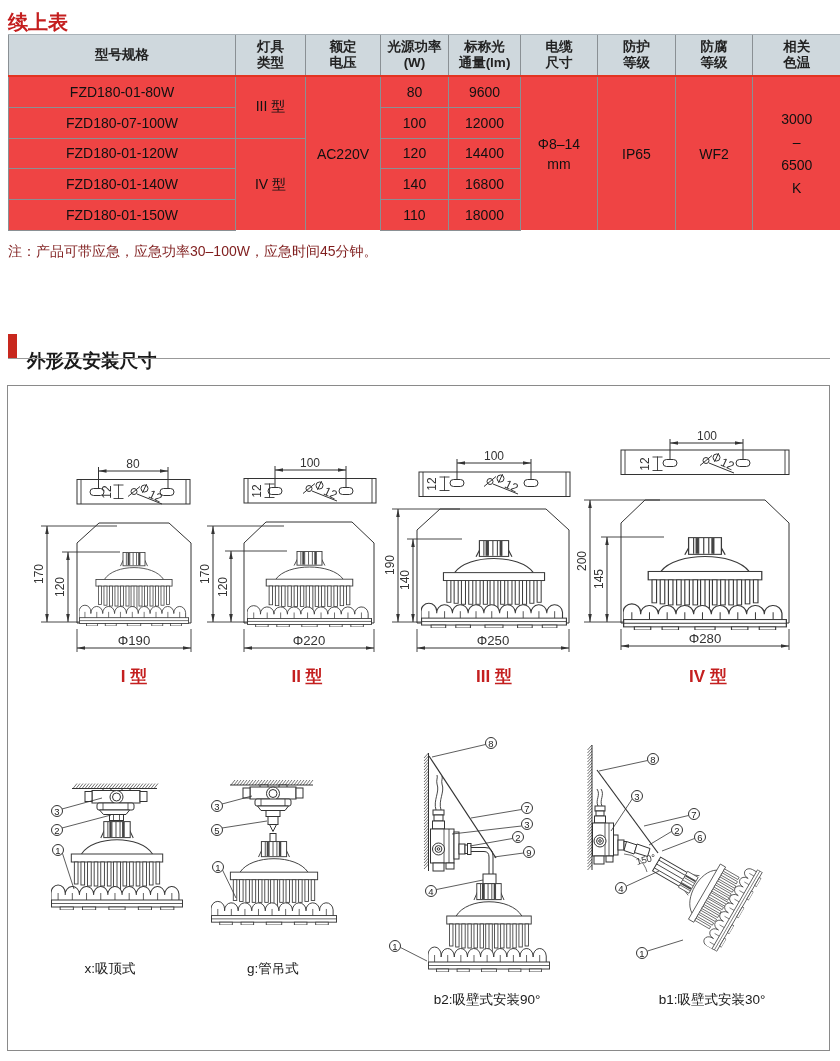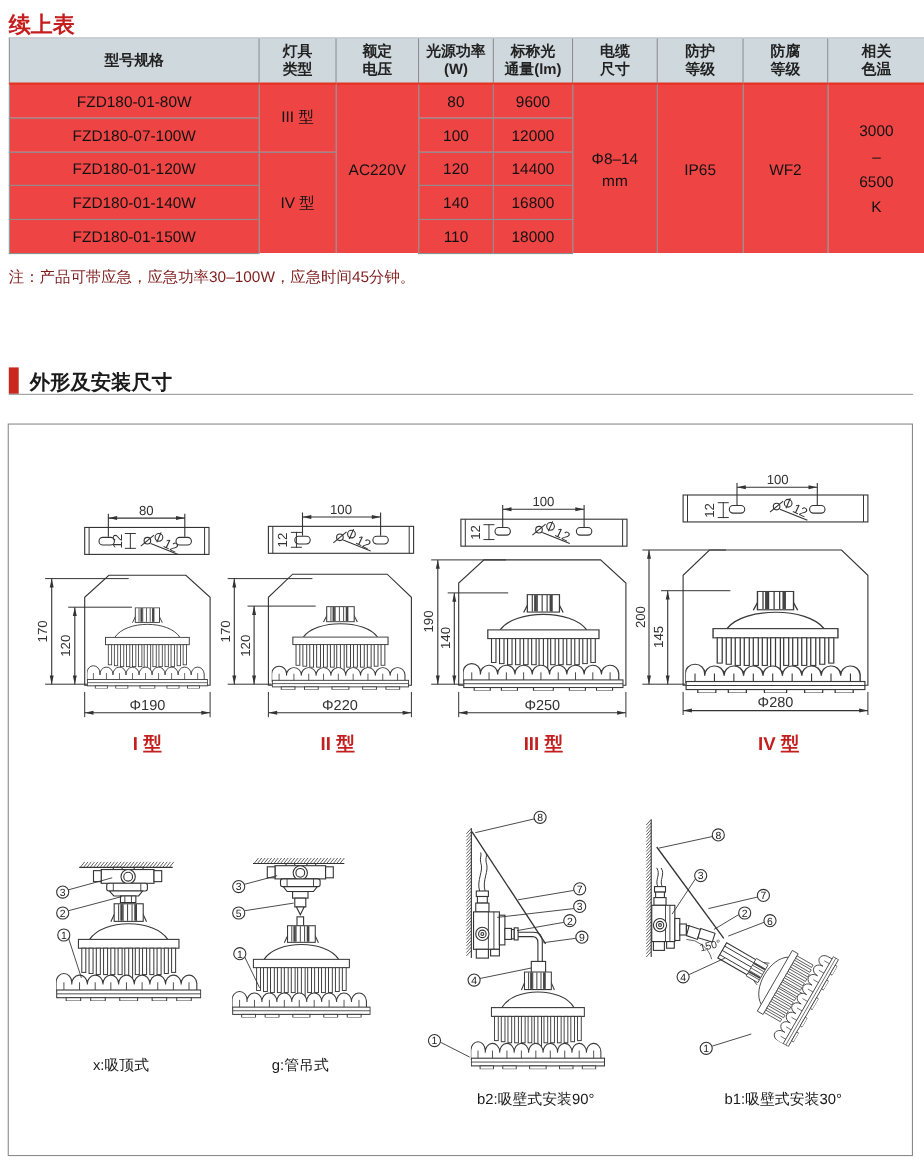--- a/index.html
+++ b/index.html
@@ -9,21 +9,21 @@
   table.spec{position:absolute;left:8px;top:34px;width:832px;border-collapse:collapse;table-layout:fixed;}
   table.spec th{background:#cfd8dd;font-size:13.5px;font-weight:bold;color:#222;
        border-left:1px solid #8a9094;border-top:1px solid #a9b2b8;border-bottom:2px solid #e23422;
        height:40px;padding:0;text-align:center;line-height:16px;}
   table.spec td{background:#ef4444;font-size:14px;color:#111;text-align:center;
        border-left:1px solid #8a9094;padding:0;height:29.8px;}
   table.spec td.rb{border-bottom:1px solid #8a9094;}
   table.spec tr.last td{border-bottom:1px solid #8a9094;margin-top:23px;}
   .note{position:absolute;left:8px;top:243px;color:#7f1d1d;font-size:14px;}
   .secbar{position:absolute;left:8px;top:334px;width:9px;height:24px;background:#c8281e;}
-  .sectitle{position:absolute;left:27px;top:335px;font-size:18.5px;font-weight:bold;color:#1a1a1a;}
+  .sectitle{position:absolute;left:27px;top:348px;font-size:18.5px;font-weight:bold;color:#1a1a1a;}
   .secline{position:absolute;left:8px;top:358px;width:822px;height:0;border-top:1px solid #999;}
   .panel{position:absolute;left:7px;top:385px;width:821px;height:664px;border:1px solid #8a8a8a;}
   svg.draw{position:absolute;left:0;top:0;}
   text{font-family:"Liberation Sans",sans-serif;}
 </style>
 </head>
 <body>
 
 <div class="redtitle">续上表</div>
 

